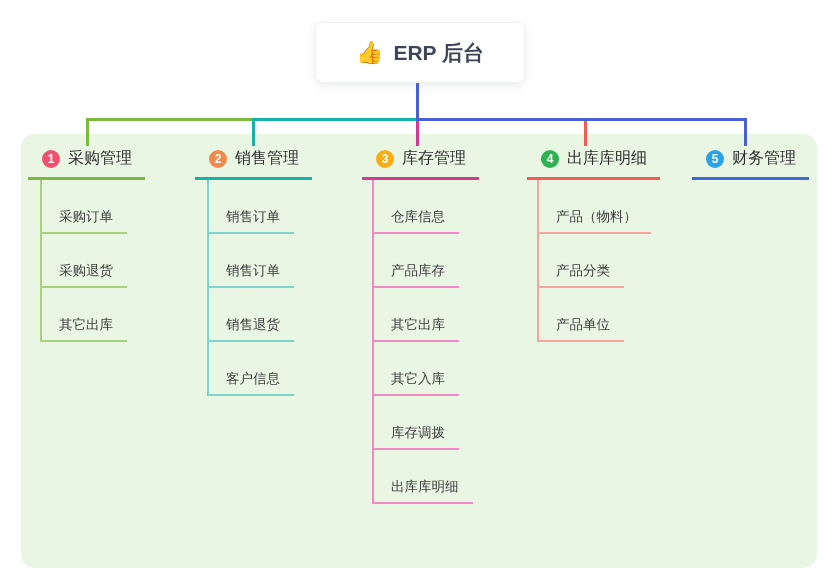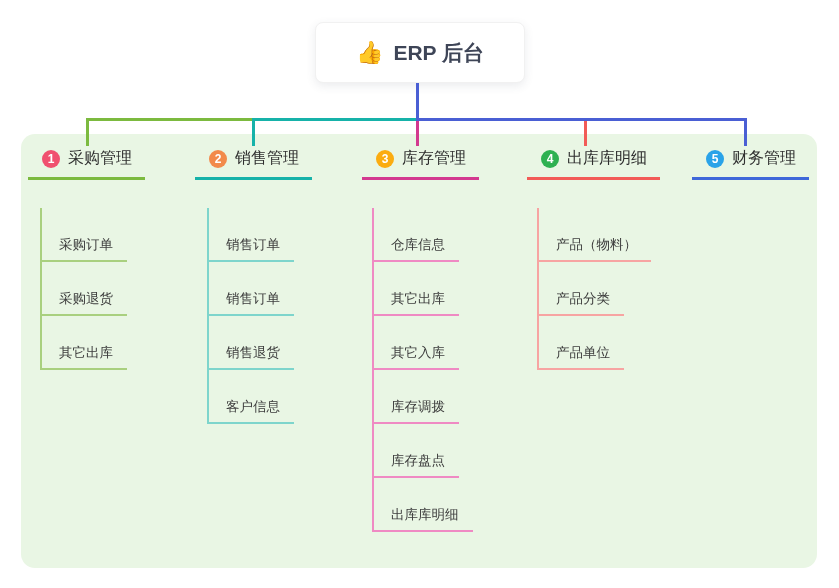--- a/index.html
+++ b/index.html
@@ -46,21 +46,21 @@
     display:flex;align-items:center;width:max-content;
     padding:2px 13px 8px 14px;
     border-bottom:3px solid var(--line);
     font-size:16px;color:#2f2f2f;font-weight:500;min-width:90px;
   }
   .badge{
     width:18px;height:18px;border-radius:50%;background:var(--badge);
     color:#fff;font-size:12px;font-weight:600;line-height:18px;
     display:inline-block;text-align:center;margin-right:8px;flex:0 0 auto;
   }
-  .branch-items{border-left:2px solid var(--line-light);width:max-content;margin-top:28px;}
+  .branch-items{border-left:2px solid var(--line-light);width:max-content;}
   .branch:nth-of-type(1) .branch-items,
   .branch:nth-of-type(2) .branch-items{margin-left:12px;}
   .branch:nth-of-type(3) .branch-items,
   .branch:nth-of-type(4) .branch-items,
   .branch:nth-of-type(5) .branch-items{margin-left:10px;}
   .item{
     box-sizing:border-box;height:54px;width:max-content;min-width:80px;
     display:flex;align-items:flex-end;
     padding:0 14px 6px 17px;
     border-bottom:2px solid var(--line-light);
@@ -130,30 +130,30 @@
       <div class="branch" style="--line: #D3398F; --line-light: #EF8AC3; --badge: #FBAC10;">
     <div class="branch-header">
       <span class="badge">3</span>
       <span>库存管理</span>
     </div>
     <div class="branch-items">
           <div class="item">
             <span>仓库信息</span>
           </div>
           <div class="item">
+            <span>产品库存</span>
+          </div>
+          <div class="item">
             <span>其它出库</span>
           </div>
           <div class="item">
             <span>其它入库</span>
           </div>
           <div class="item">
             <span>库存调拨</span>
-          </div>
-          <div class="item">
-            <span>库存盘点</span>
           </div>
           <div class="item">
             <span>出库库明细</span>
           </div>
         </div>
   </div>
       <div class="branch" style="--line: #F25B57; --line-light: #F7A4A2; --badge: #2EB151;">
     <div class="branch-header">
       <span class="badge">4</span>
       <span>出库库明细</span>

